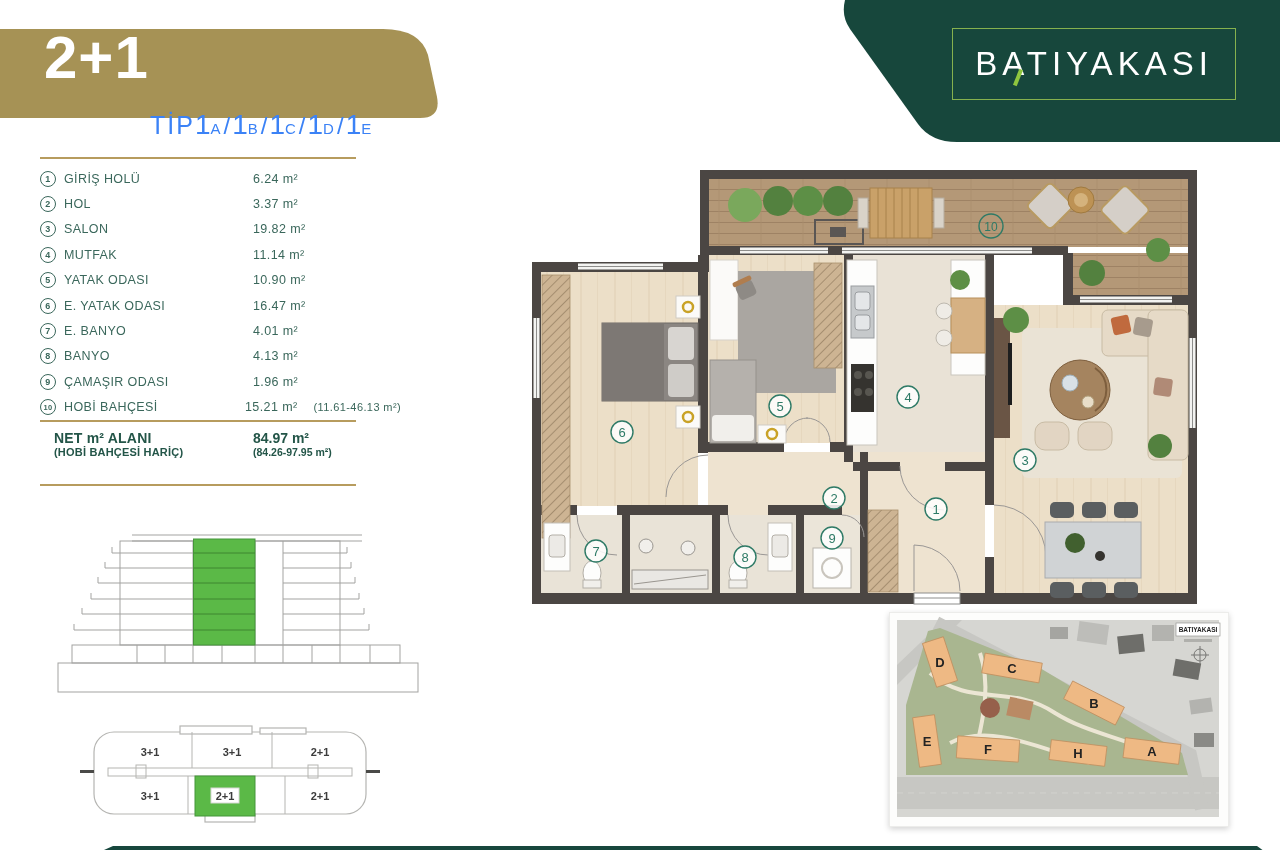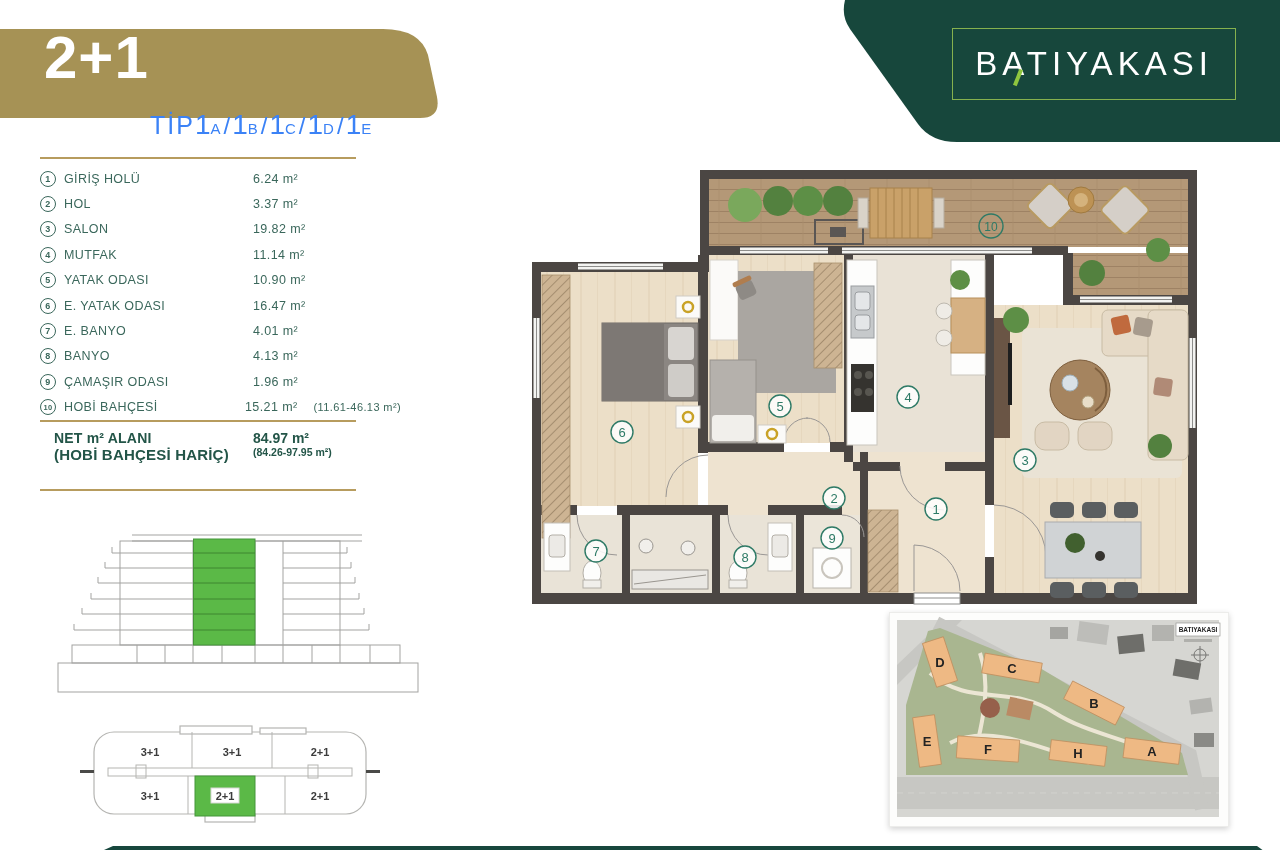--- a/index.html
+++ b/index.html
@@ -34,21 +34,21 @@
   .row{height:25.4px;display:flex;align-items:center;position:relative;font-size:12.5px;letter-spacing:0.4px;}
   .num-badge{
     display:inline-flex;width:14px;height:14px;border:1.2px solid #3a675b;border-radius:50%;
     align-items:center;justify-content:center;font-size:9px;margin-right:8px;flex:none;font-weight:bold;
   }
   .row .area{position:absolute;left:213px;white-space:nowrap;}
   .row .range{font-size:11px;margin-left:16px;}
   .totals{padding:8px 0 10px 14px;color:#235548;}
   .tot-block{position:relative;margin-bottom:16px;}
   .tot-label{font-size:14px;font-weight:bold;letter-spacing:0.2px;}
-  .tot-sub{font-size:15px;font-weight:bold;letter-spacing:0.2px;}
+  .tot-sub{font-size:11px;font-weight:bold;letter-spacing:0.2px;}
   .tot-value{position:absolute;left:199px;top:0;font-size:14px;font-weight:bold;white-space:nowrap;}
   .tot-range{position:absolute;left:199px;top:16px;font-size:10.5px;font-weight:bold;white-space:nowrap;}
   
   .elevation{position:absolute;left:28px;top:522px;}
   .keyplan{position:absolute;left:80px;top:716px;}
   .floorplan{position:absolute;left:530px;top:168px;}
   .siteplan{position:absolute;left:889px;top:612px;width:338px;height:213px;background:#fdfdfc;
     box-shadow:0 2px 6px rgba(0,0,0,0.18);border:1px solid #ececea;}
   .footer-bar{position:absolute;left:0;bottom:0;width:1280px;height:10px;}
   svg text{font-family:"Liberation Sans", sans-serif;}

